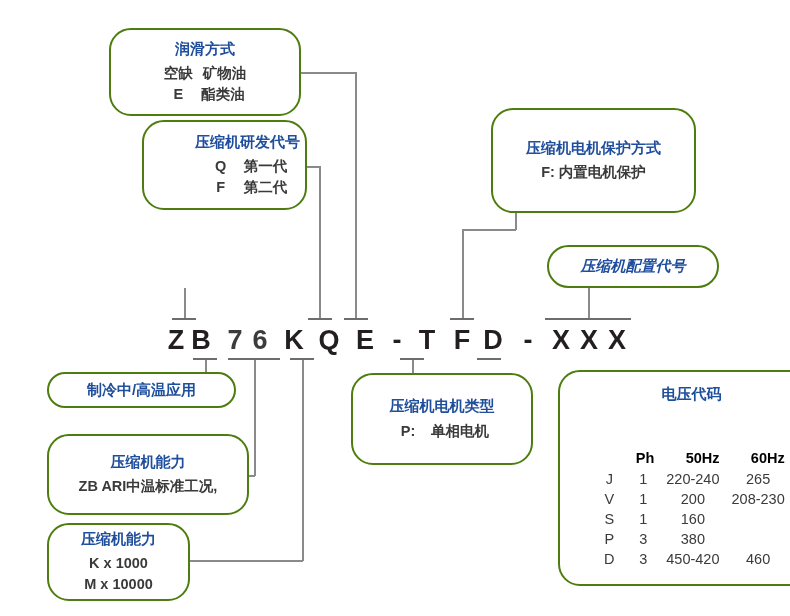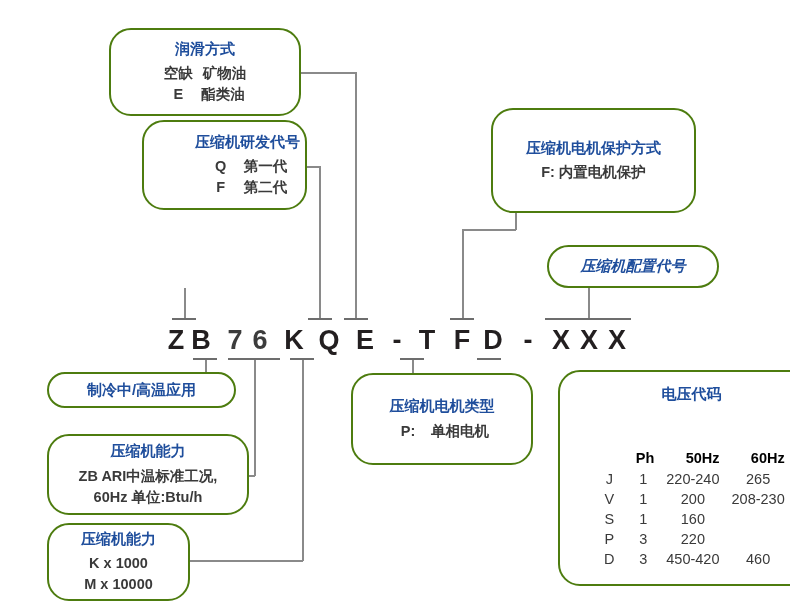--- a/index.html
+++ b/index.html
@@ -176,21 +176,20 @@
   </div>
 
   <div class="box" style="left:8px; top:372px; width:189px; height:36px;text-align:right;">
     <div class="box-title">制冷中/高温应用</div>
   </div>
 
   <div class="box" style="left:8px; top:434px; width:202px; height:81px;">
     <div class="box-title">压缩机能力</div>
     <div class="box-lines">
       <div class="ln">ZB ARI中温标准工况,</div>
-      <div class="ln">60Hz 单位:Btu/h</div>
     </div>
   </div>
 
   <div class="box" style="left:8px; top:523px; width:143px; height:78px;">
     <div class="box-title">压缩机能力</div>
     <div class="box-lines">
       <div class="ln">K x 1000</div>
       <div class="ln">M x 10000</div>
     </div>
   </div>
@@ -228,21 +227,21 @@
         </tr>
         <tr>
           <td class="code">S</td>
           <td class="ph">1</td>
           <td>160</td>
           <td></td>
         </tr>
         <tr>
           <td class="code">P</td>
           <td class="ph">3</td>
-          <td>220</td>
+          <td>380</td>
           <td></td>
         </tr>
         <tr>
           <td class="code">D</td>
           <td class="ph">3</td>
           <td>450-420</td>
           <td>460</td>
         </tr>
       </tbody>
     </table>

